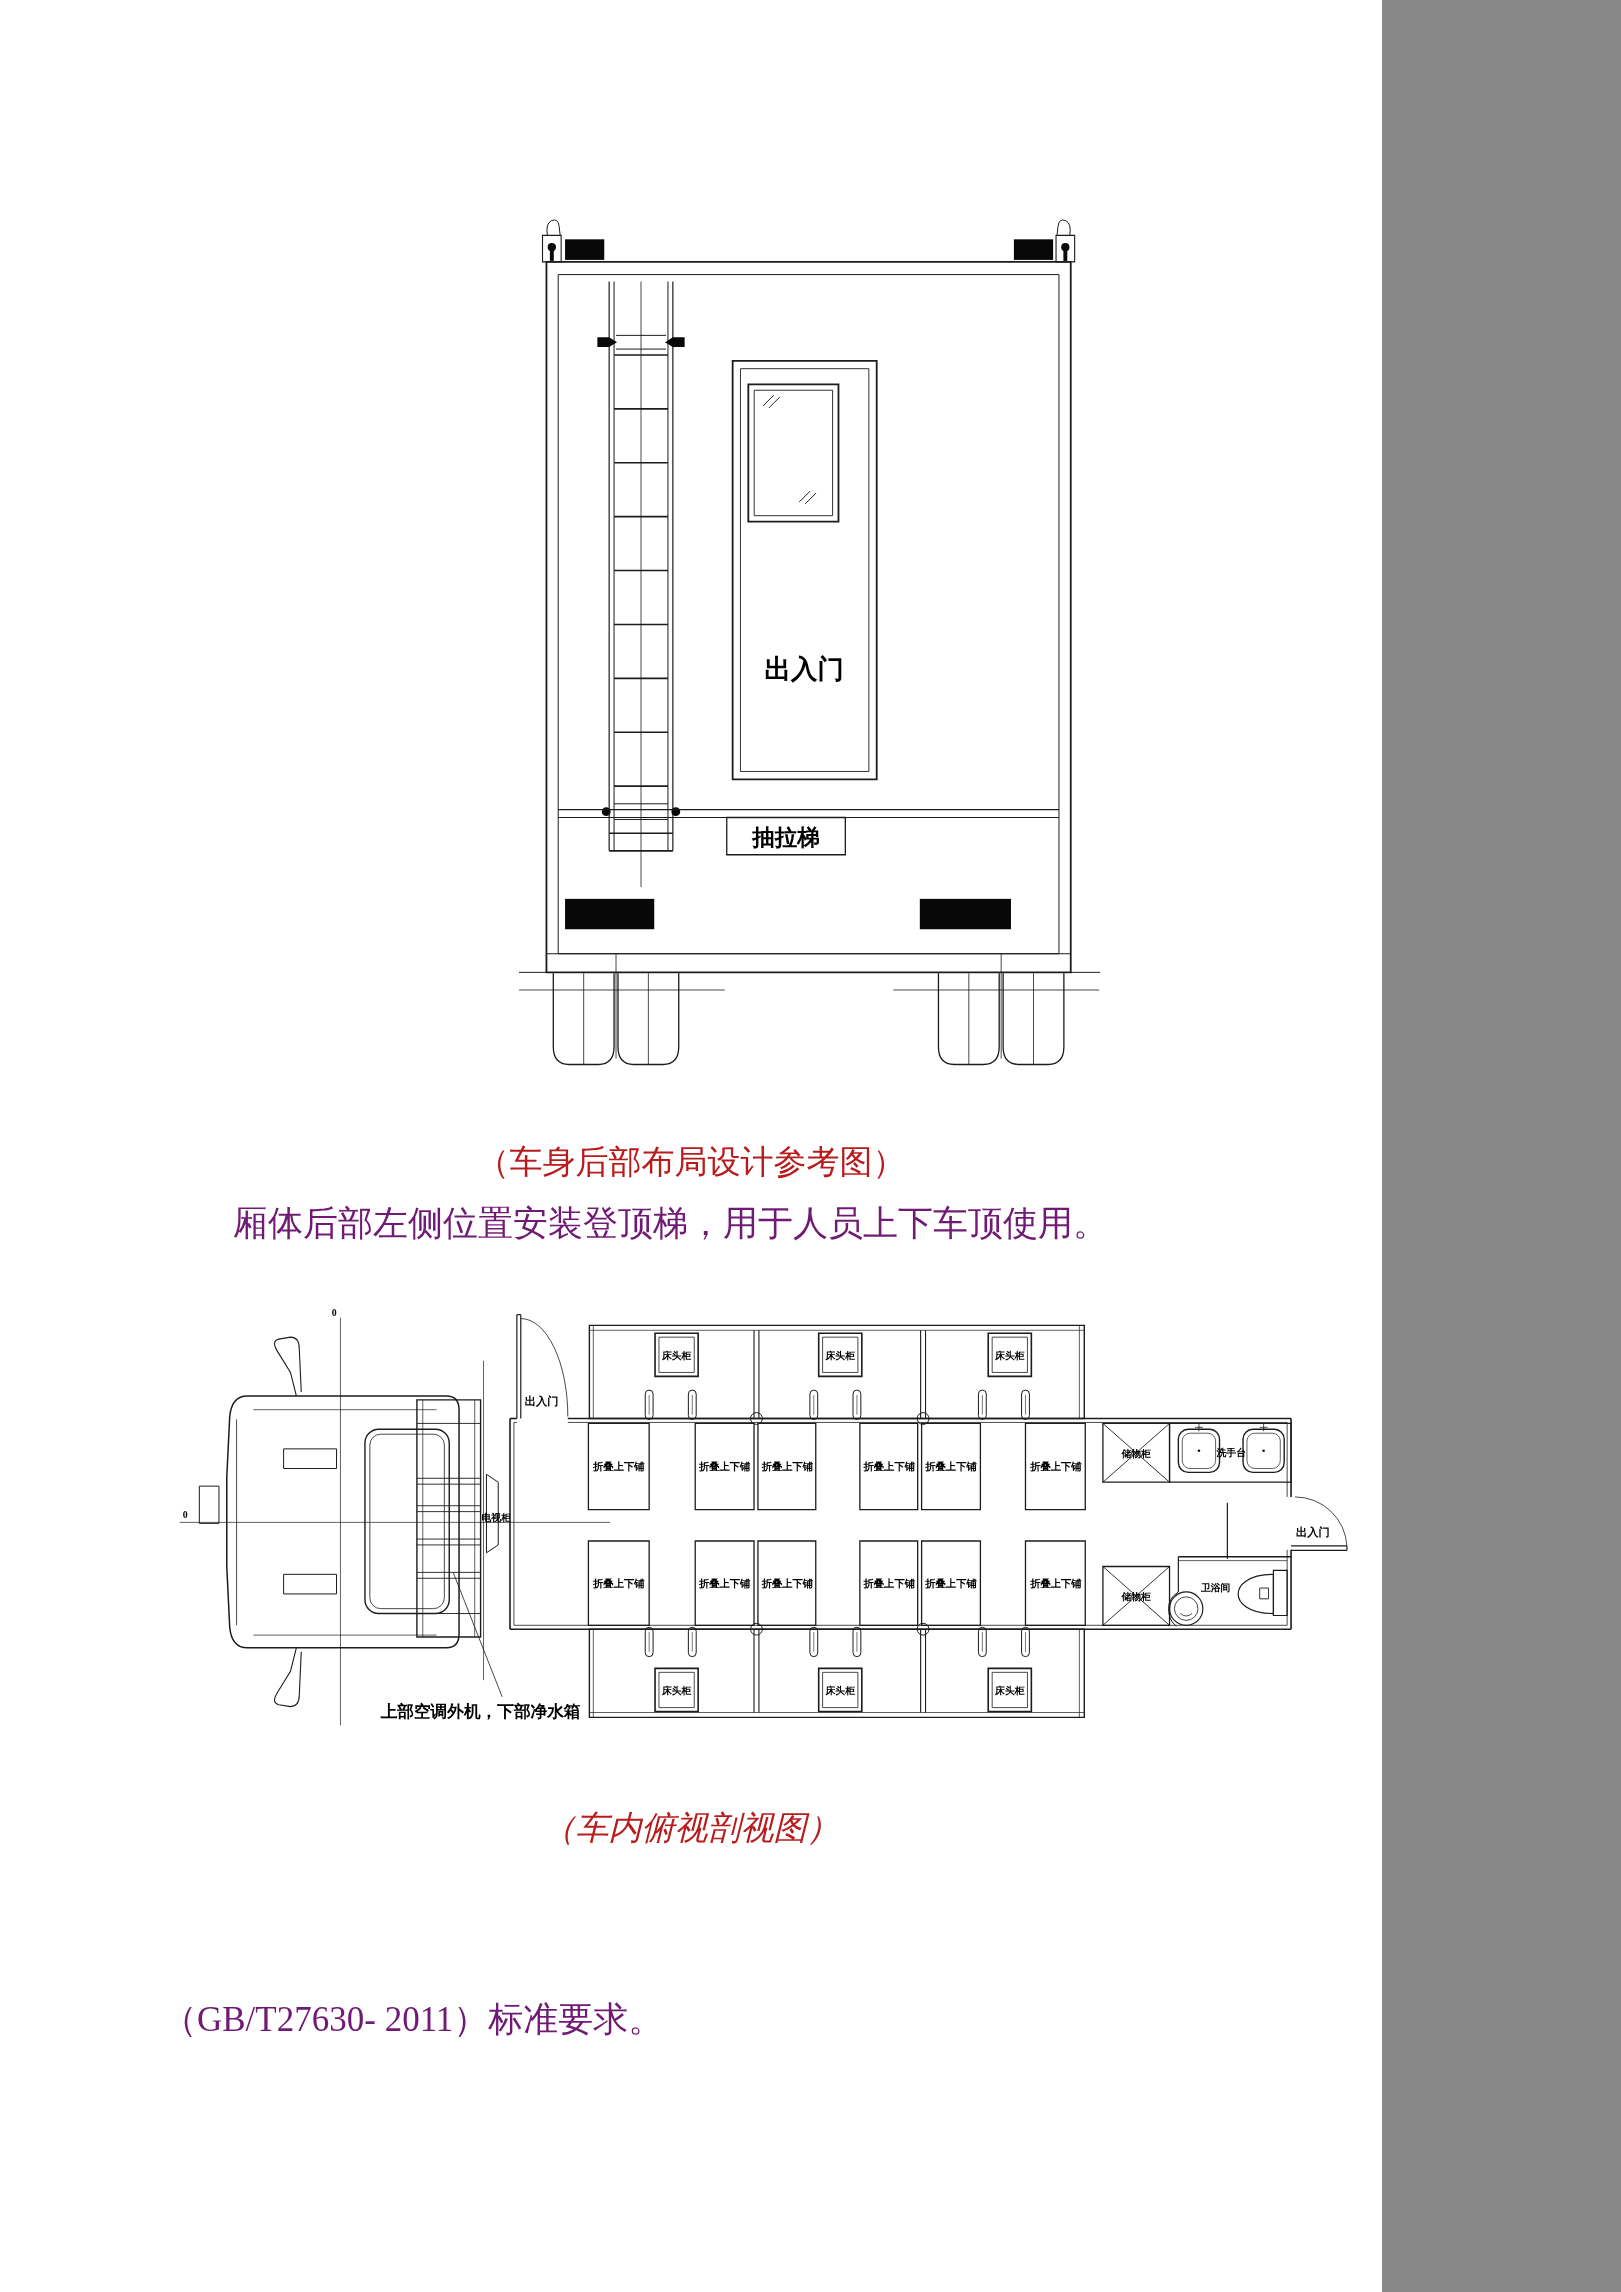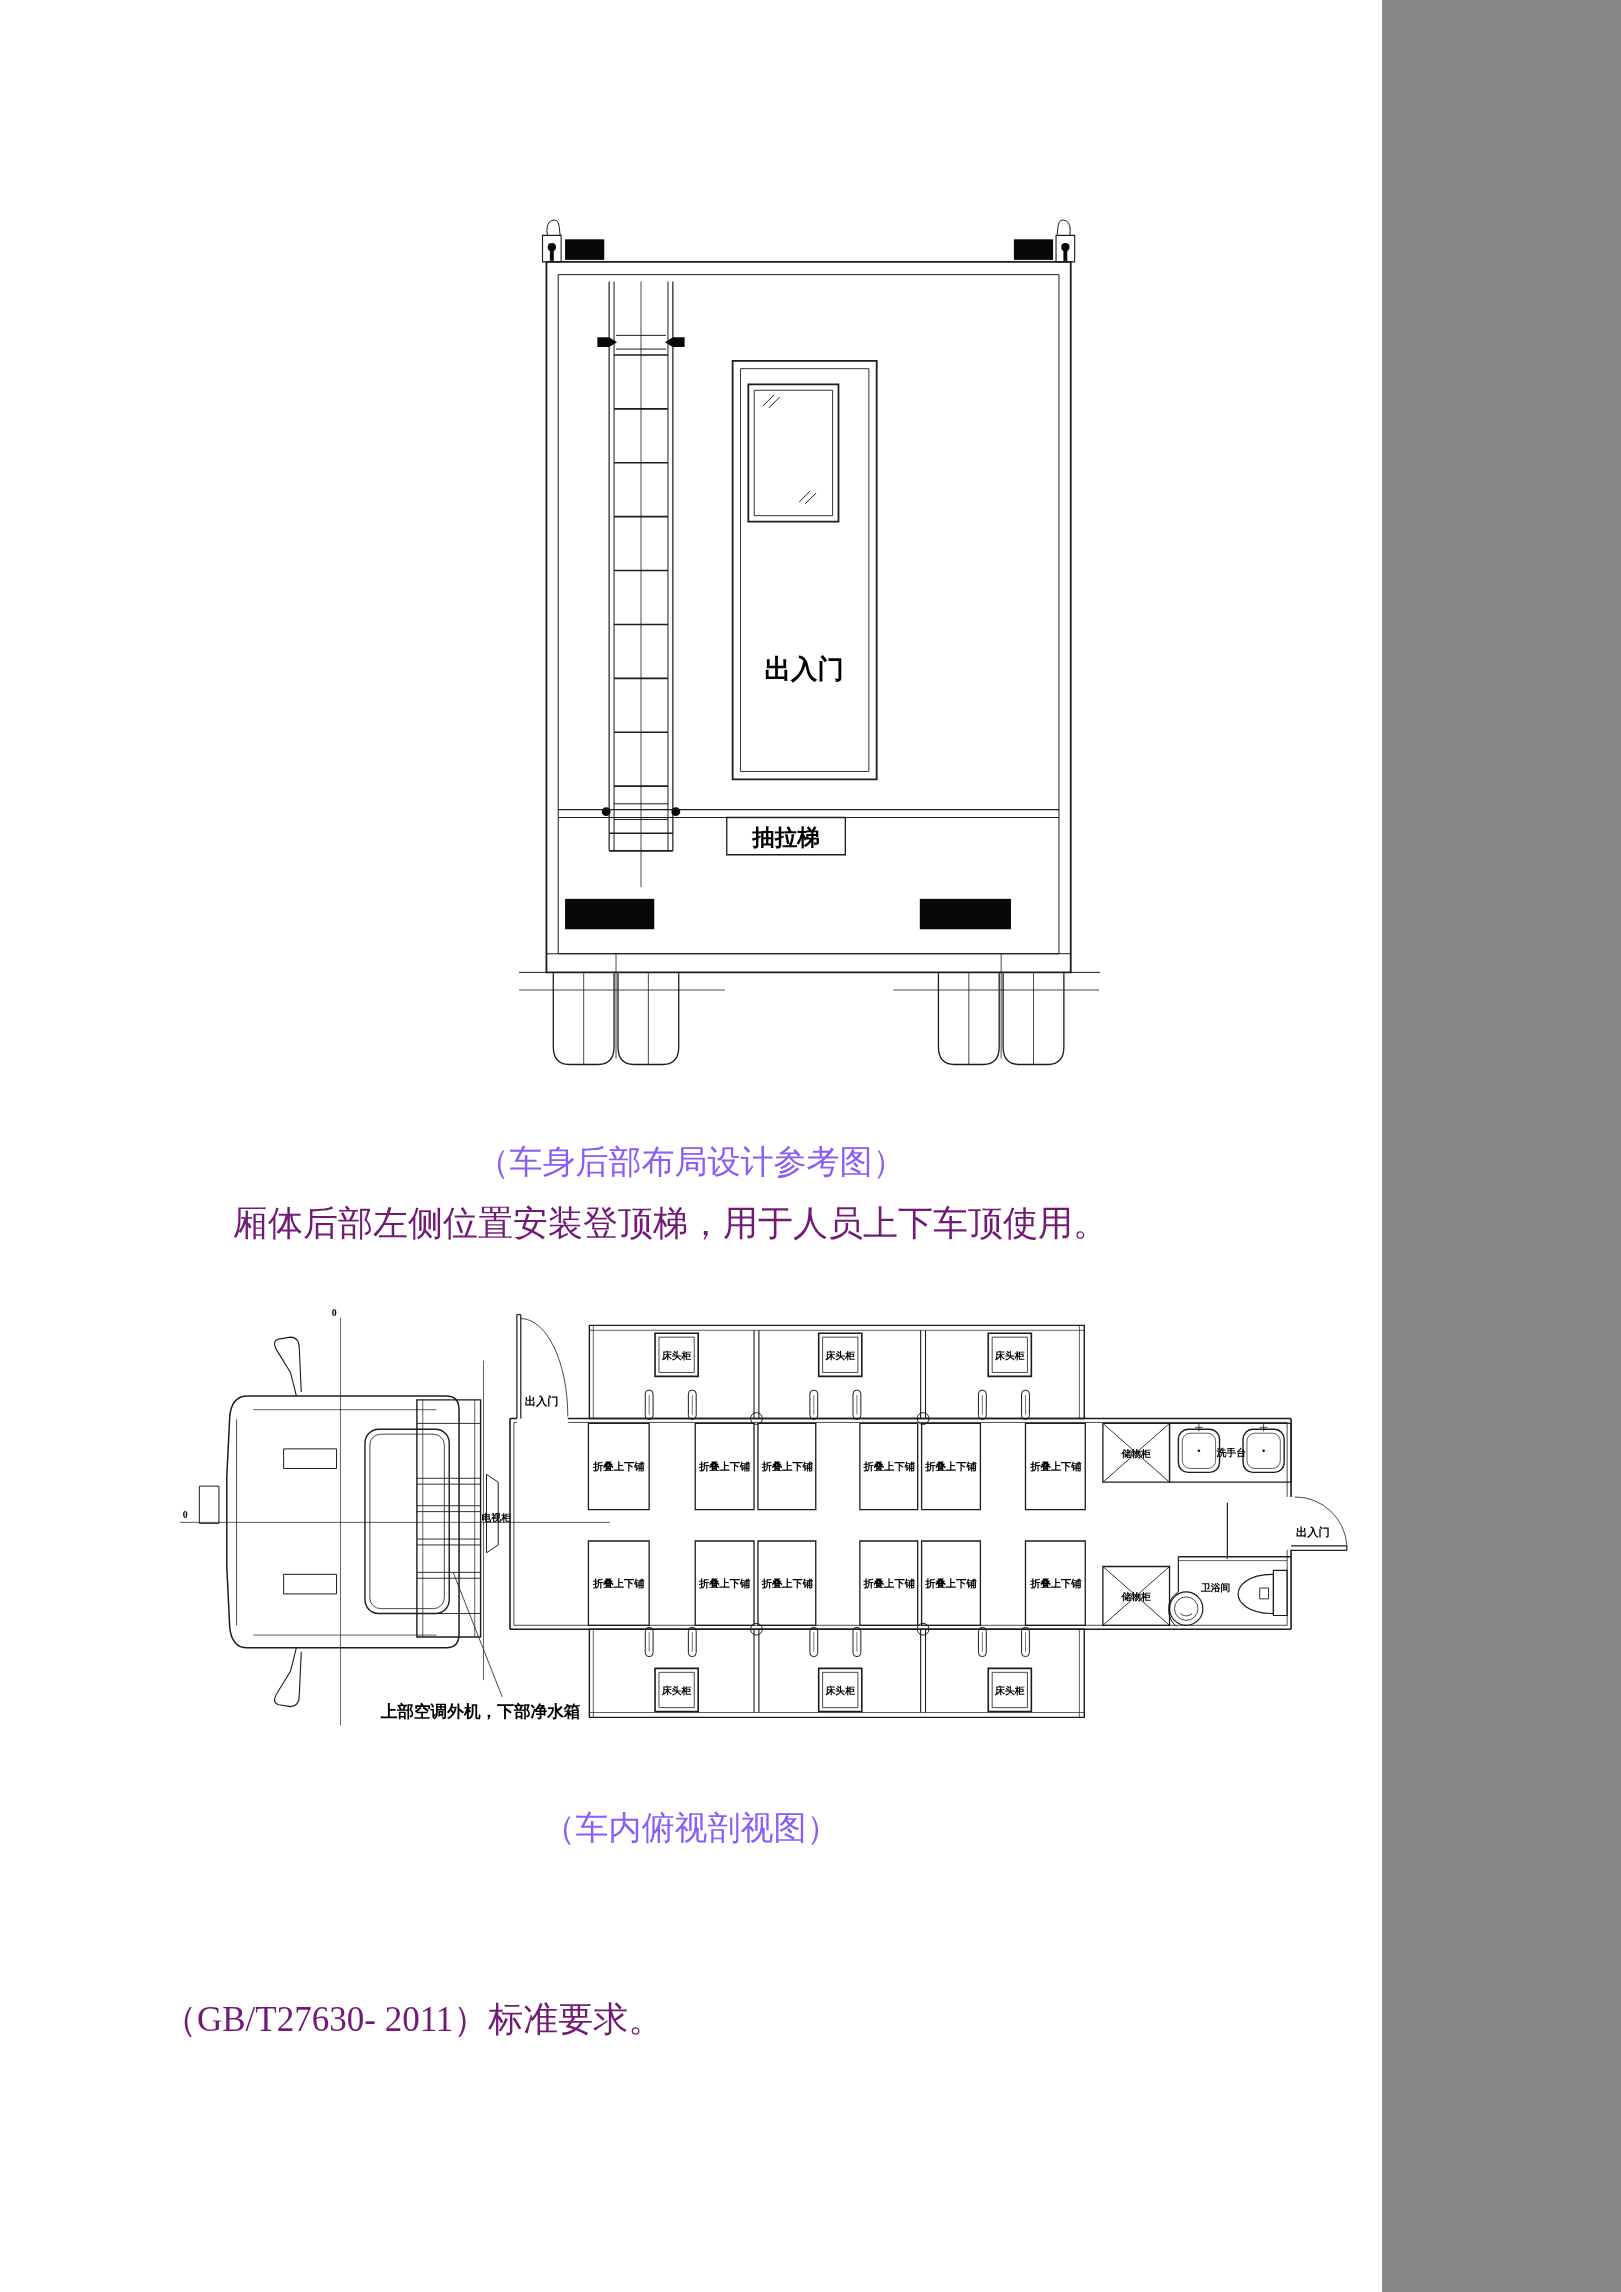--- a/index.html
+++ b/index.html
@@ -1,20 +1,20 @@
 <!DOCTYPE html>
 <html><head>
 <meta charset="utf-8">
 <style>
   html,body{margin:0;padding:0;background:#888;}
   #page{position:relative;width:1382px;height:2293px;background:#ffffff;overflow:hidden;
         font-family:"Liberation Serif","DejaVu Serif",serif;color:#111;}
   .abs{position:absolute;}
   .doc{font-size:35px;line-height:1.0;color:#701a75;white-space:nowrap;}
-  .caption{width:100%;text-align:center;font-size:33px;color:#8b5cf6;}
+  .caption{width:100%;text-align:center;font-size:33px;color:#b91c1c;}
   .indent{padding-left:71px;}
   svg{display:block;}
   svg *{vector-effect:non-scaling-stroke;}
   .ln{stroke:#1c1c1c;fill:none;}
   .fillb{fill:#080808;stroke:none;}
   .cad{font-family:"Liberation Serif","DejaVu Serif",serif;font-weight:600;fill:#000;}
 </style>
 </head>
 <body>
 
@@ -350,18 +350,18 @@
           <line class="ln" x1="1046" y1="1665" x2="1046" y2="1685" stroke-width="0.6"></line>
       </g>
       <circle class="ln" cx="771.5" cy="1662" r="6" fill="#fff" stroke-width="1"></circle>
       <circle class="ln" cx="941.5" cy="1662" r="6" fill="#fff" stroke-width="1"></circle>
     </g>
 
     <line class="ln" x1="462" y1="1604" x2="512" y2="1731" stroke-width="0.8"></line>
     <text class="cad" x="388" y="1752" font-size="17">上部空调外机，下部净水箱</text>
   </svg>
 
-  <div class="abs caption" style="top:1806px;left:0;">（车内俯视剖视图）</div>
+  <div class="abs caption" style="top:1806px;left:0;font-style:italic;">（车内俯视剖视图）</div>
 
   <div class="abs doc" style="top:2002px;left:162px;">（GB/T27630- 2011）标准要求。</div>
 
 </div>
 
 
 </body></html>

